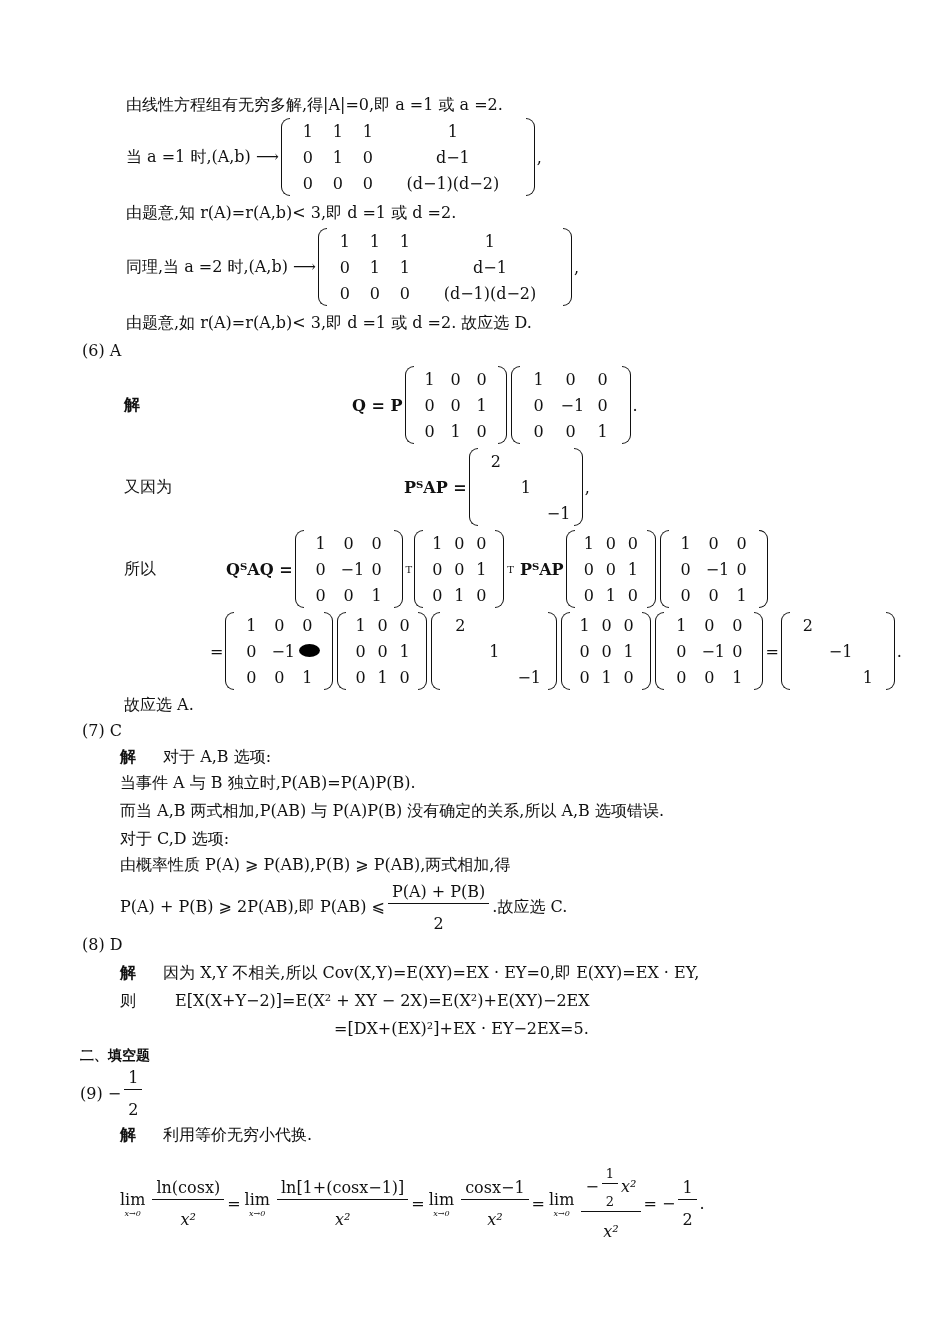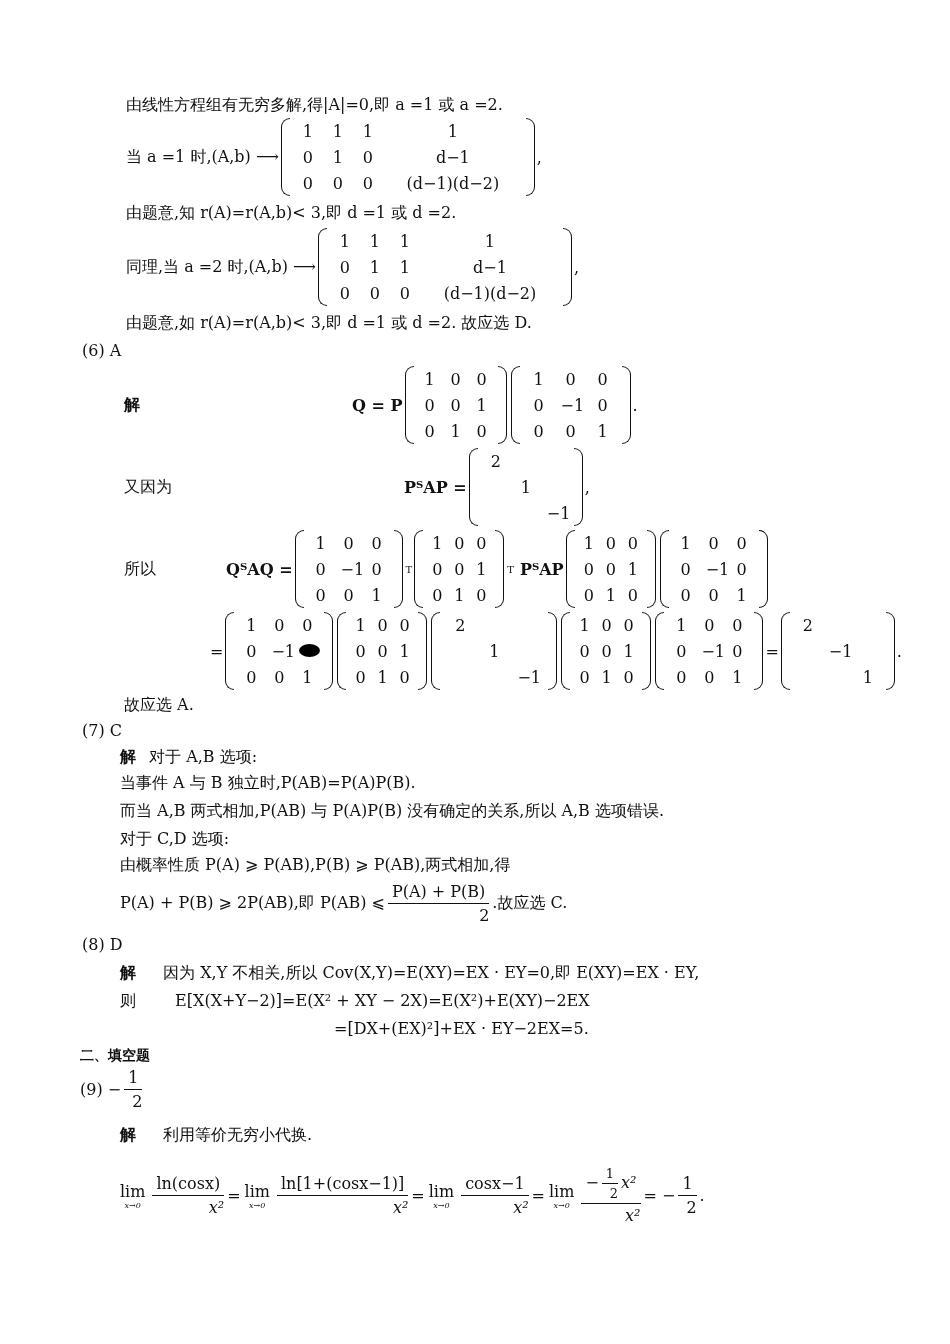--- a/index.html
+++ b/index.html
@@ -12,21 +12,21 @@
     .mi { font-style: italic; }
     .bfi { font-weight: bold; }
     .row { position: absolute; display: flex; align-items: center; white-space: nowrap; }
     .mat { display: inline-flex; align-items: stretch; margin: 0 2px; vertical-align: middle; }
     .paren { width: 8px; border: 1.4px solid #111; }
     .paren.l { border-right: none; border-radius: 10px 0 0 10px; }
     .paren.r { border-left: none; border-radius: 0 10px 10px 0; }
     .grid { display: grid; grid-auto-rows: 26px; align-items: center; padding: 0 3px; }
     .grid span { text-align: center; padding: 0 6px; }
     .sup { font-size: 10px; vertical-align: 12px; margin-left: 1px; }
-    .frac { display: inline-flex; flex-direction: column; align-items: flex-end; vertical-align: middle; margin: 0 3px; }
+    .frac { display: inline-flex; flex-direction: column; align-items: center; vertical-align: middle; margin: 0 3px; gap: 8px; }
     .frac .num { padding: 0 4px 2px; border-bottom: 1px solid #111; }
     .frac .den { padding-top: 2px; }
     .lim { display: inline-flex; flex-direction: column; align-items: center; vertical-align: middle; margin: 0 4px; }
     .lim .sub { font-size: 8px; font-style: italic; }
     .dot { display: inline-block; width: 9px; height: 13px; border-radius: 50%; background: #000; }
     .head { font-weight: bold; font-family: "DejaVu Sans", "Liberation Sans", sans-serif; }
   </style>
 </head>
 <body>
 
@@ -303,21 +303,21 @@
       <span class="paren r"></span>
     </span>
   <span>.</span>
 </div>
 
 <div class="line" style="left:124px;top:694px">故应选 A.</div>
 
 <div class="line" style="left:82px;top:720px">(7) C</div>
 <div class="line" style="left:120px;top:746px">
   <span class="head">解</span>
-  <span style="margin-left:8px">对于 A,B 选项:</span>
+  <span style="margin-left:22px">对于 A,B 选项:</span>
 </div>
 <div class="line" style="left:120px;top:772px">当事件 A 与 B 独立时,P(AB)=P(A)P(B).</div>
 <div class="line" style="left:120px;top:800px">而当 A,B 两式相加,P(AB) 与 P(A)P(B) 没有确定的关系,所以 A,B 选项错误.</div>
 <div class="line" style="left:120px;top:828px">对于 C,D 选项:</div>
 <div class="line" style="left:120px;top:854px">由概率性质 P(A) ⩾ P(AB),P(B) ⩾ P(AB),两式相加,得</div>
 <div class="row" style="left:120px;top:882px">
   <span>P(A) + P(B) ⩾ 2P(AB),即 P(AB) ⩽</span>
   <span class="frac">
     <span class="num">P(A) + P(B)</span>
     <span class="den">2</span>

